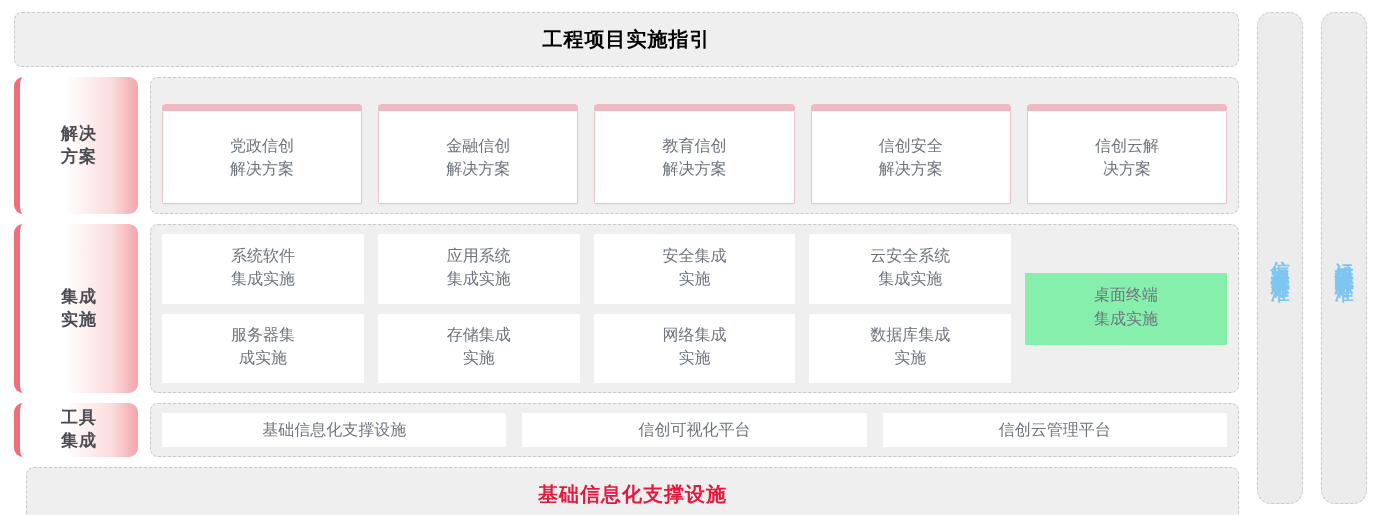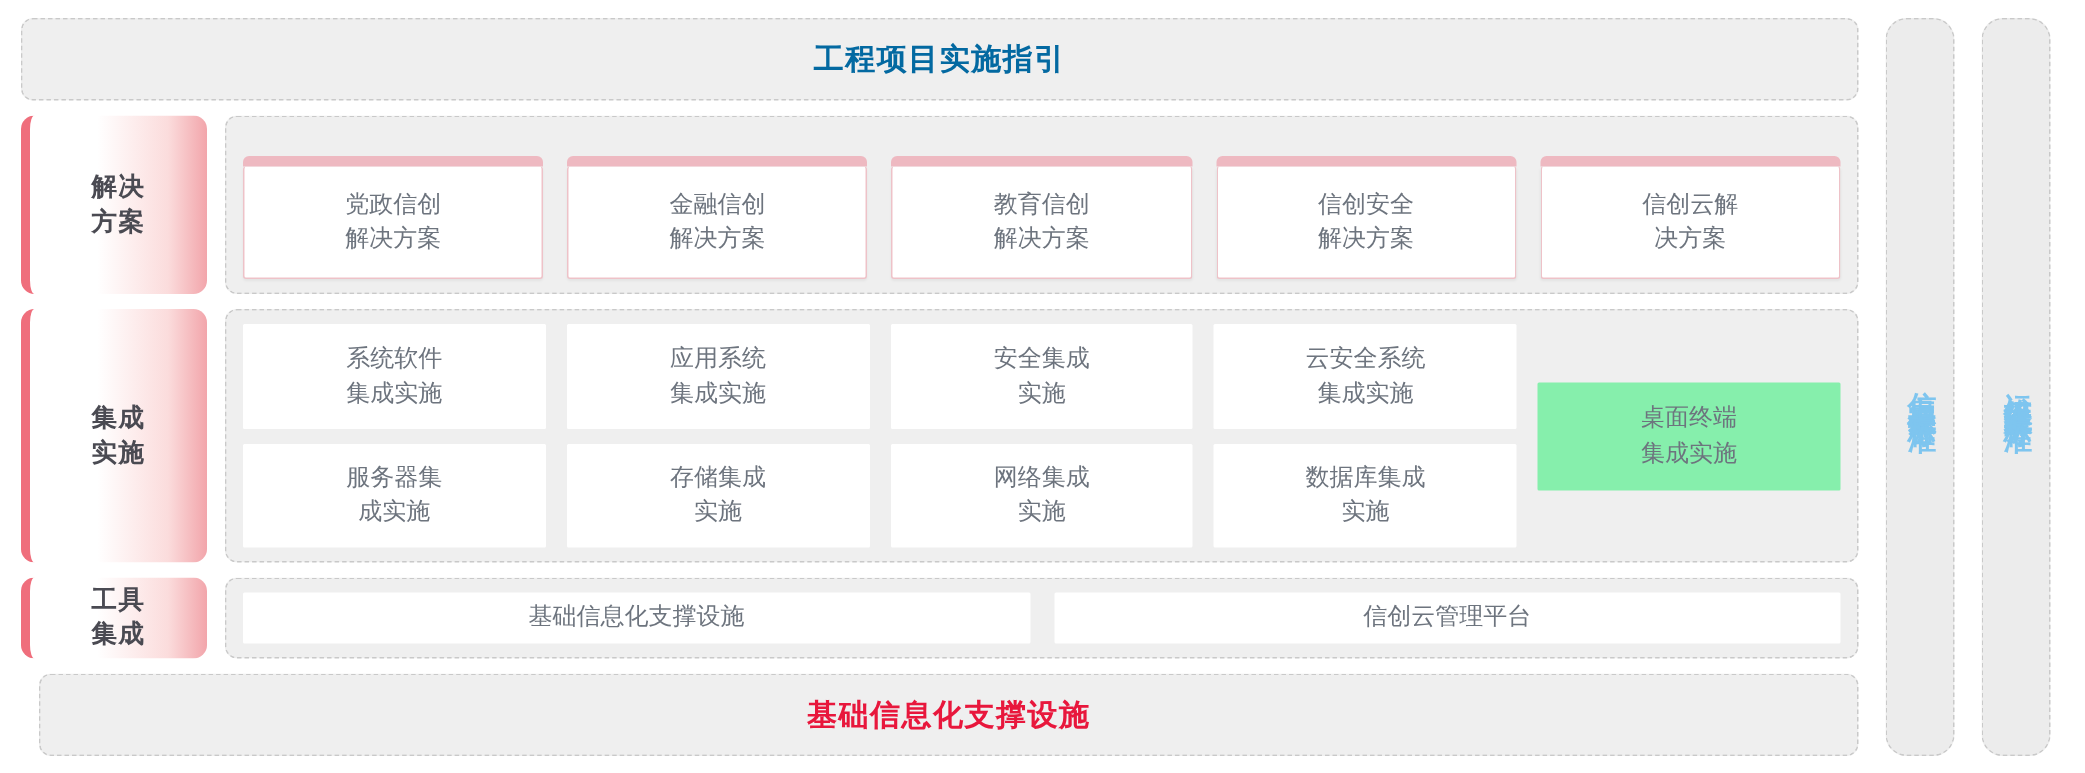--- a/index.html
+++ b/index.html
@@ -36,34 +36,34 @@
     background: #efefef;
     border: 1px dashed #c9c9c9;
     border-radius: 8px;
     height: 53px;
     display: flex;
     align-items: center;
     justify-content: center;
     flex: 0 0 auto;
   }
   .banner-text {
-    color: #0369a1;
+    color: #000000;
     font-size: 20px;
     font-weight: bold;
     letter-spacing: 1px;
     text-align: center;
   }
 
   .row {
     display: flex;
     align-items: stretch;
     gap: 12px;
     flex: 0 0 auto;
   }
-  .row-solutions { height: 119px; }
+  .row-solutions { height: 137px; }
   .row-integration { height: 169px; }
   .row-tools { height: 54px; }
 
   
   .row-label {
     position: relative;
     width: 124px;
     flex: 0 0 124px;
     border-radius: 9px;
     background: linear-gradient(to right, #ffffff 0%, #ffffff 38%, #fbdcdc 78%, #f2a5ab 100%);
@@ -136,20 +136,21 @@
     font-size: 16px;
     line-height: 1.45;
     text-align: center;
   }
 
   
   .int-grid {
     width: 100%;
     display: flex;
     gap: 14px;
+    font-family: Liberation Mono, monospace;
   }
   .int-col {
     flex: 1 1 0;
     display: flex;
     flex-direction: column;
     gap: 10px;
   }
   .int-card {
     flex: 1 1 0;
     background: #ffffff;
@@ -392,20 +393,23 @@
           <span>工具</span><br>
           <span>集成</span>
         </span>
       </div>
       <div class="row-body">
         <div class="tool-grid">
           <div class="tool-card">
             <span class="card-text">基础信息化支撑设施</span>
           </div>
           <div class="tool-card">
+            <span class="card-text">信创可视化平台</span>
+          </div>
+          <div class="tool-card">
             <span class="card-text">信创云管理平台</span>
           </div>
         </div>
       </div>
     </div>
 
     <div class="footer">
       <span class="footer-text">基础信息化支撑设施</span>
     </div>
 

